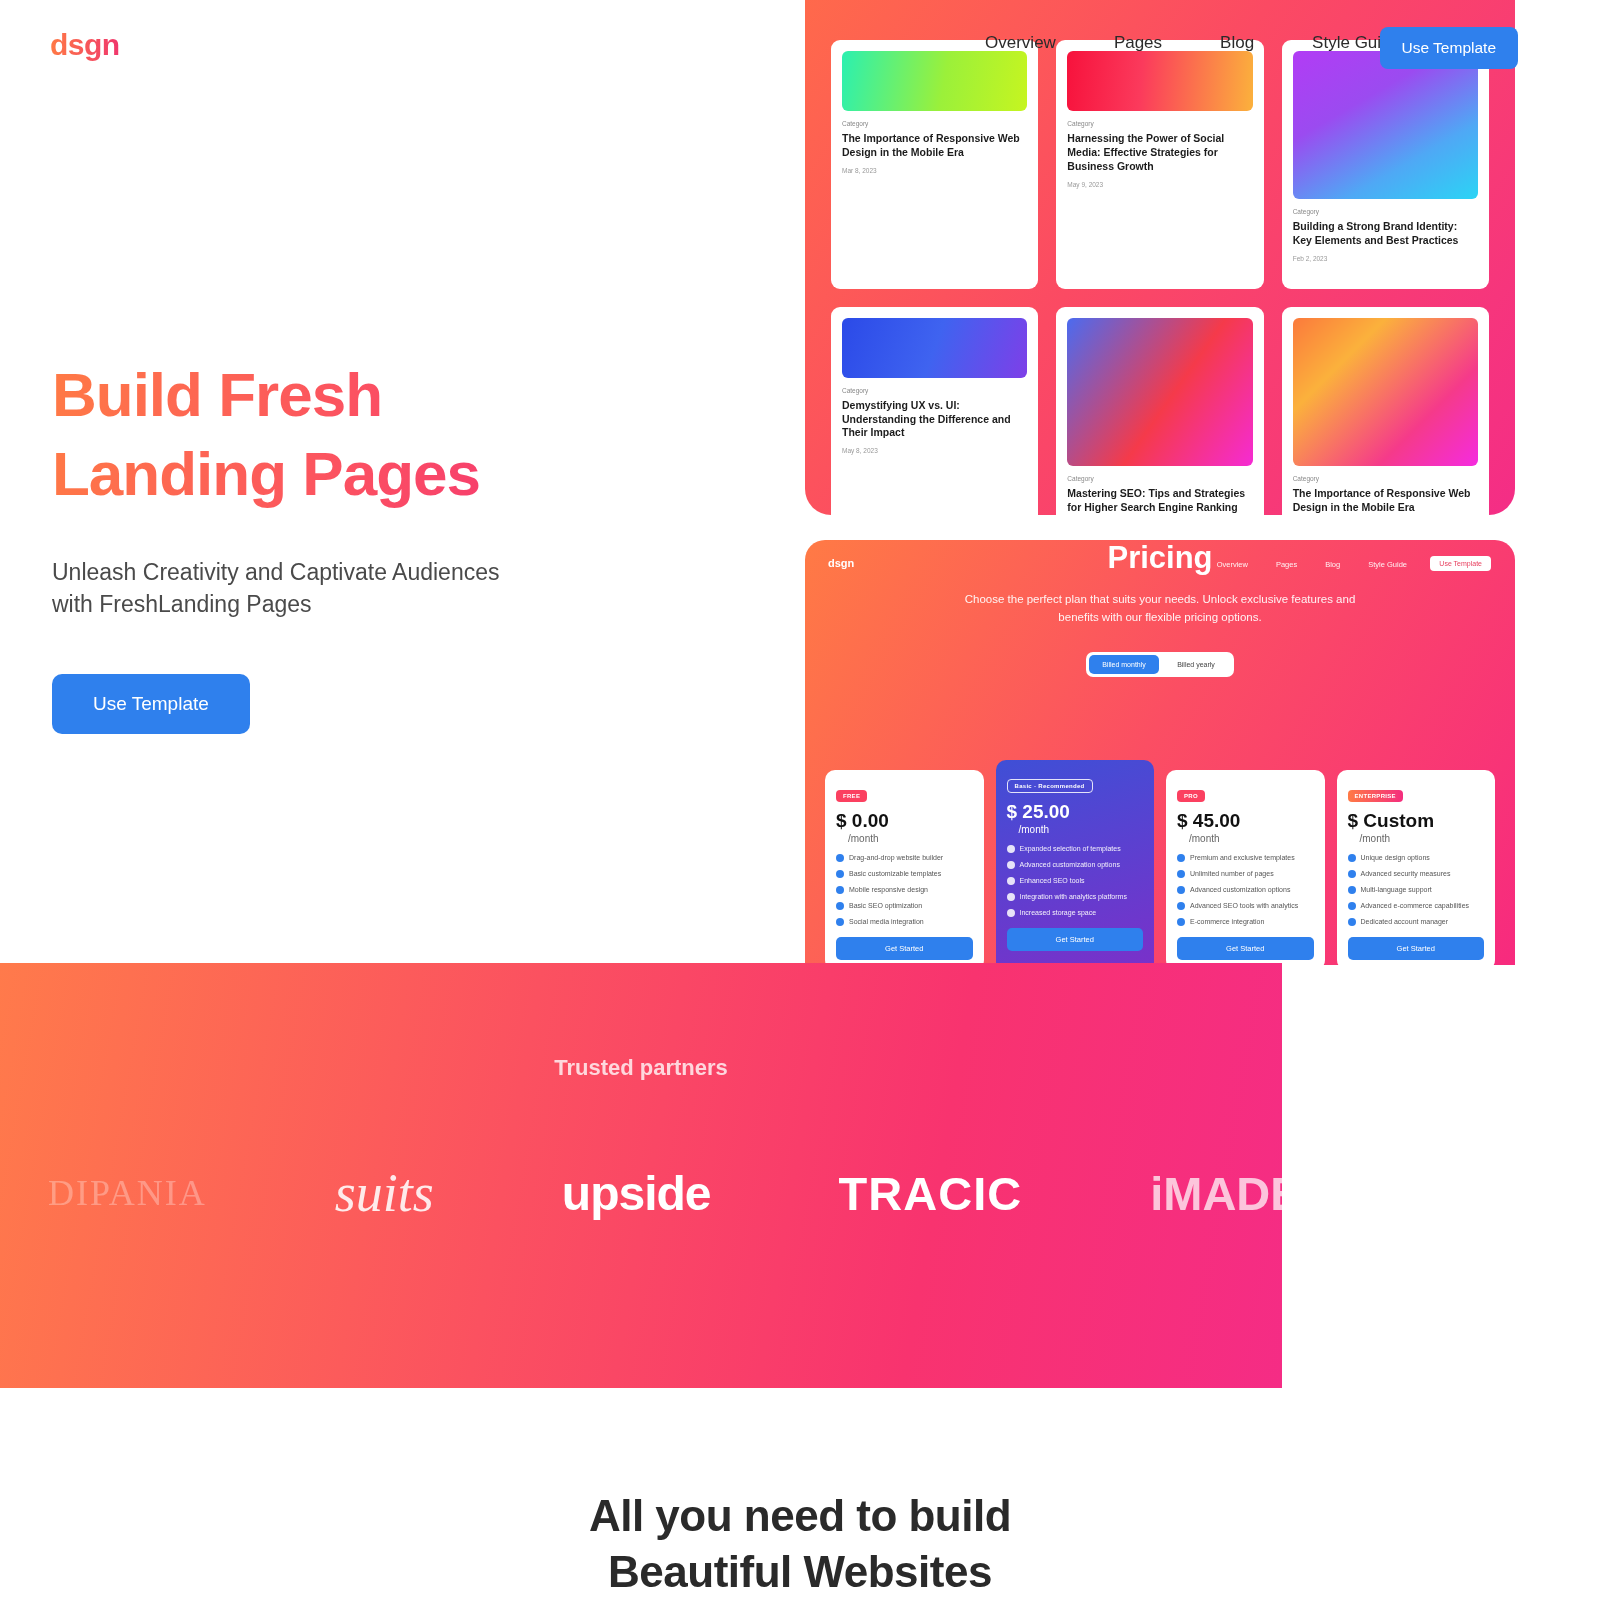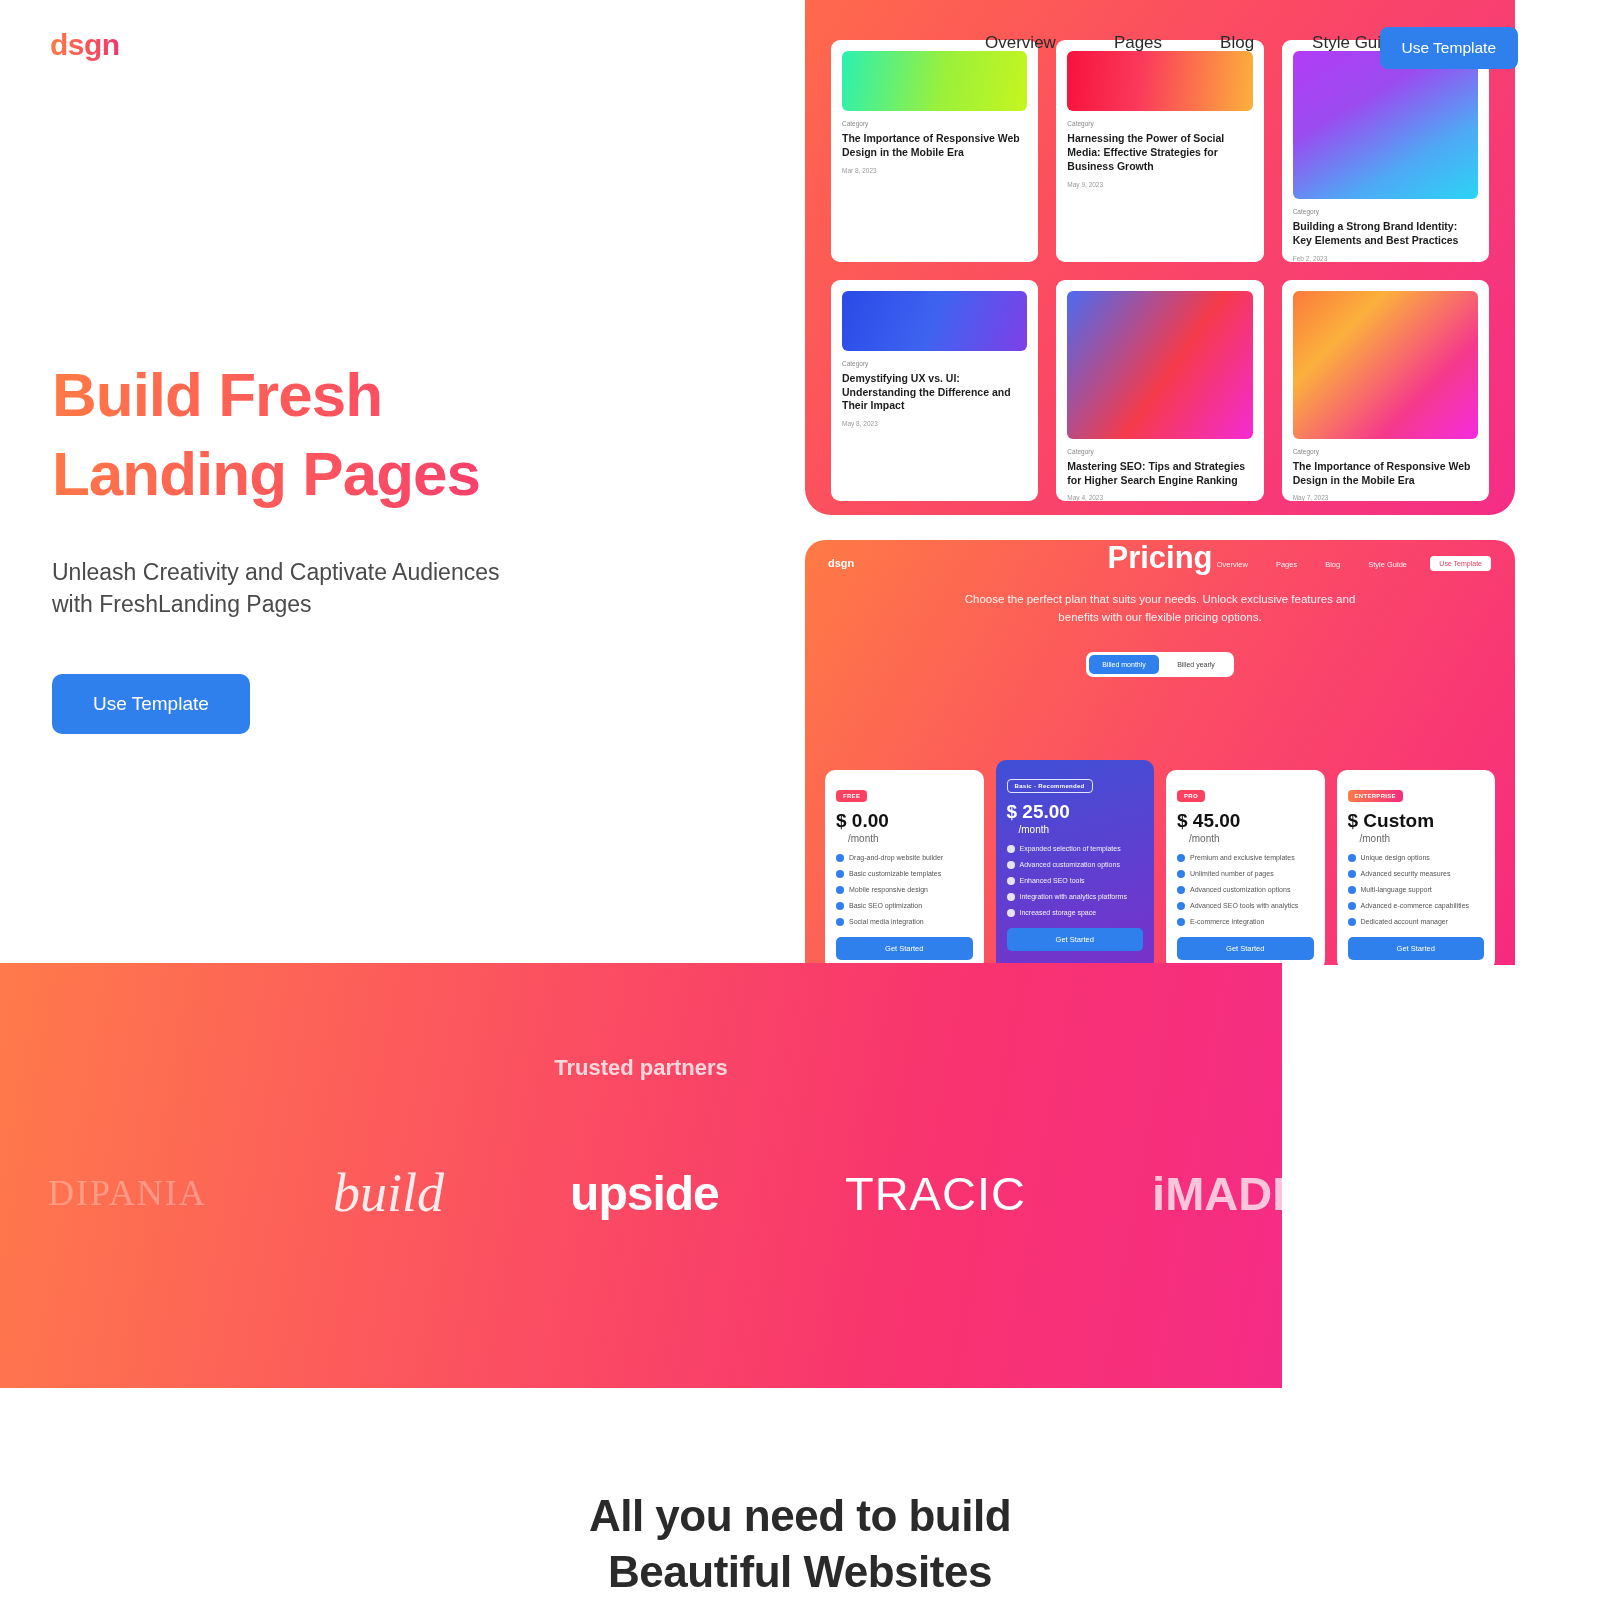--- a/index.html
+++ b/index.html
@@ -58,21 +58,21 @@
   .blog-panel {
     position: absolute; left: 805px; top: -40px; width: 710px; height: 555px;
     background: linear-gradient(125deg, #FF6B4A 0%, #FB4A63 45%, #F42D86 100%);
     border-radius: 26px; padding: 0 26px; overflow: hidden;
   }
   .blog-grid {
     position: absolute; left: 26px; top: 80px; width: 658px;
     display: grid; grid-template-columns: repeat(3, 1fr); gap: 18px;
   }
   .blog-card {
-    background: #fff; border-radius: 9px; padding: 11px 11px 0; overflow: hidden;
+    background: #fff; border-radius: 9px; padding: 11px 11px 27px; overflow: hidden;
   }
   .blog-thumb { width: 100%; height: 148px; border-radius: 6px; }
   .blog-thumb.r1 { height: 60px; }
   .blog-cat { font-size: 6.5px; color: #888; margin-top: 9px; }
   .blog-title {
     font-size: 10.5px; font-weight: 700; color: #1c1c1c; line-height: 1.32; margin-top: 5px;
   }
   .blog-date { font-size: 6.5px; color: #999; margin-top: 7px; }
 
   
@@ -153,21 +153,21 @@
     font-size: 22px; font-weight: 700;
   }
   .partner-row {
     position: absolute; top: 180px; left: 0; width: 1600px; height: 100px;
     display: flex; align-items: center; justify-content: space-between; padding: 0 30px;
   }
   .plogo { color: #fff; white-space: nowrap; }
   .plogo.p1 { font-family: "Liberation Serif", serif; font-size: 36px; letter-spacing: 2px; opacity: .30; margin-left: 18px; }
   .plogo.p2 { font-family: "Liberation Serif", serif; font-size: 54px; font-style: italic; opacity: .88; }
   .plogo.p3 { font-size: 48px; font-weight: 600; letter-spacing: -1px; }
-  .plogo.p4 { font-size: 47px; font-weight: 400; letter-spacing: 1px; }
+  .plogo.p4 { font-size: 47px; font-weight: 700; letter-spacing: 1px; }
   .plogo.p5 { font-size: 47px; font-weight: 700; opacity: .72; }
   .plogo.p6 { font-family: "Liberation Serif", serif; font-style: italic; font-size: 40px; opacity: .40; margin-right: 18px; text-align: center; }
 
   
   .bottom {
     position: absolute; left: 0; top: 1388px; width: 1600px; height: 214px; background: #fff;
   }
   .bottom-title {
     text-align: center; padding-top: 100px; font-size: 44px; font-weight: 700;
     color: #2a2a2a; line-height: 1.28; letter-spacing: -0.5px;
@@ -343,21 +343,21 @@
             <span>Dedicated account manager</span>
           </div>
         </div><button class="pp-btn">Get Started</button></div>
     </div>
 </div>
 
 <div class="partners">
   <div class="partners-title">Trusted partners</div>
   <div class="partner-row">
     <div class="plogo p1">DIPANIA</div>
-    <div class="plogo p2">build</div>
+    <div class="plogo p2">suits</div>
     <div class="plogo p3">upside</div>
     <div class="plogo p4">TRACIC</div>
     <div class="plogo p5">iMADE</div>
     <div class="plogo p6">gomezb</div>
   </div>
 </div>
 
 <div class="bottom">
   <h2 class="bottom-title">
     <span>All you need to build</span><br>

